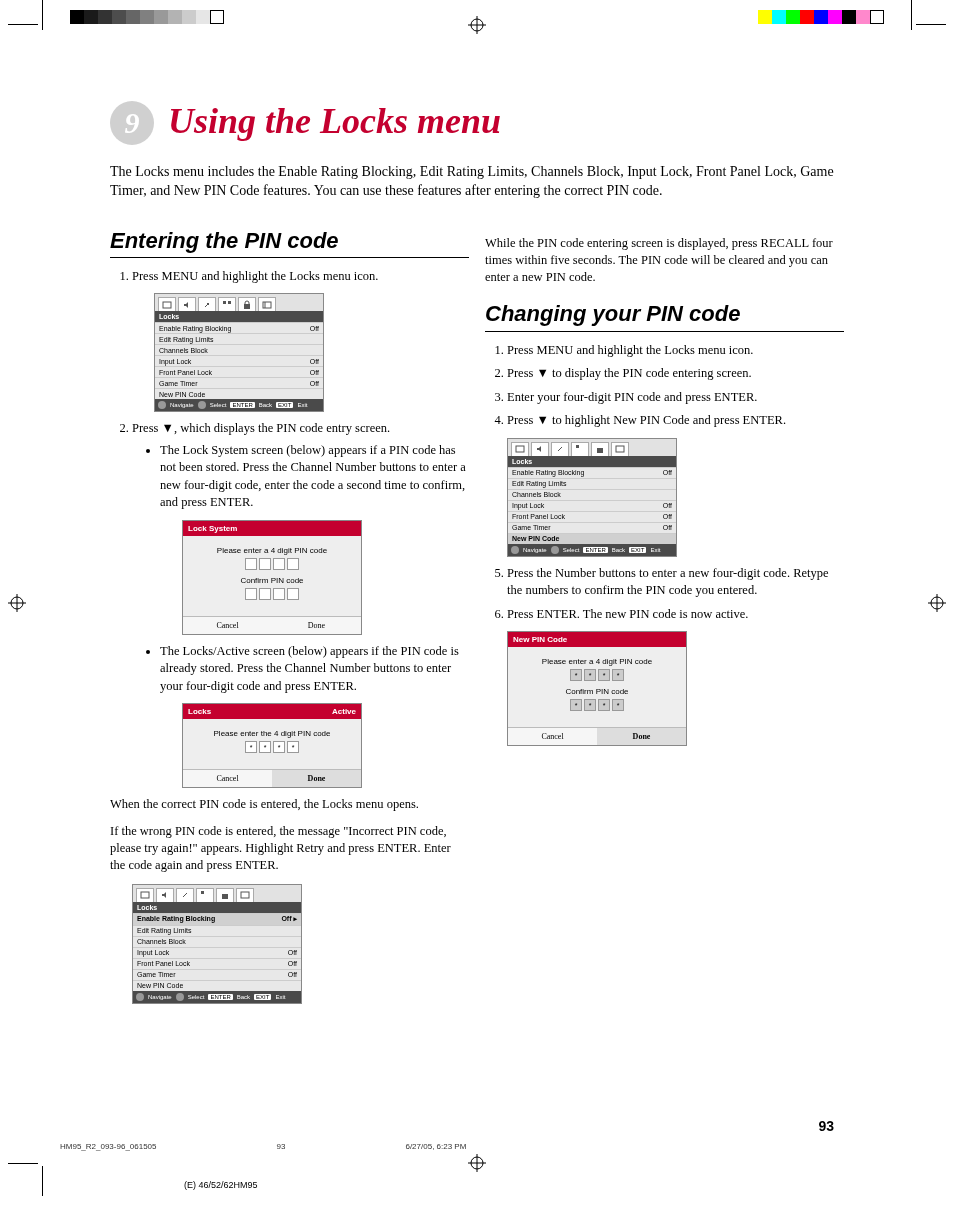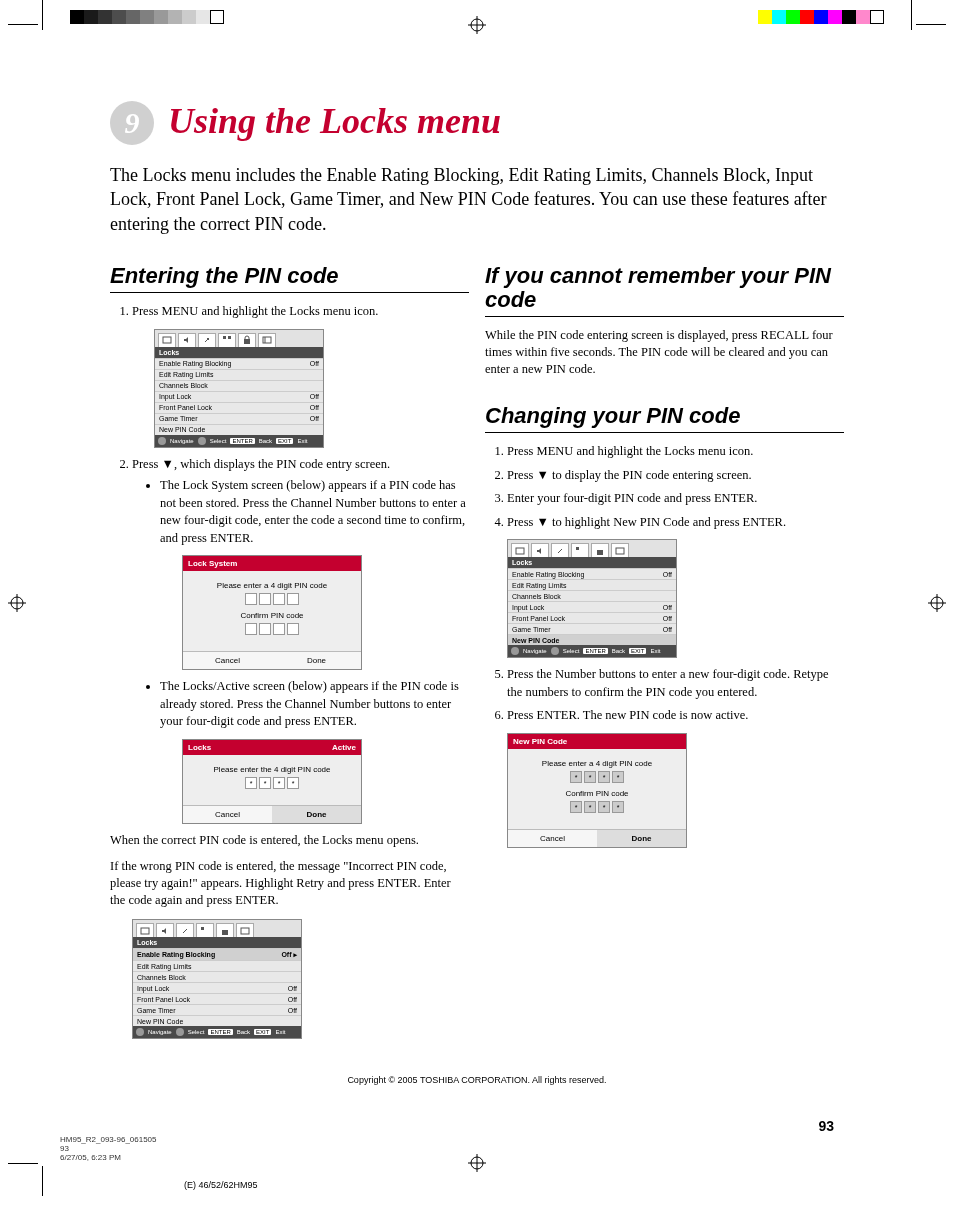--- a/index.html
+++ b/index.html
@@ -1,21 +1,21 @@
 <!DOCTYPE html>
 <html><head>
 <meta charset="utf-8">
 <style>
   * { box-sizing: border-box; margin: 0; padding: 0; }
   body { width: 954px; height: 1206px; background: #fff; font-family: Georgia, 'Times New Roman', serif; color: #000; position: relative; }
   .page { padding: 100px 110px 60px 110px; }
   .chapter-head { display: flex; align-items: baseline; gap: 14px; margin-bottom: 18px; }
   .chapter-num { width: 44px; height: 44px; border-radius: 50%; background: #d0d0d0; color: #fff; font: italic bold 30px/44px Georgia, serif; text-align: center; display:inline-block; }
   .chapter-title { font: italic bold 36px Georgia, serif; color: #c4002f; }
-  .intro { font-size: 18px; line-height: 1.35; margin-bottom: 28px; }
+  .intro { font-size: 14px; line-height: 1.35; margin-bottom: 28px; }
   .cols { display: flex; gap: 16px; }
   .col { flex: 1; min-width: 0; }
   .section-title { font: italic bold 22px/1.1 Arial, Helvetica, sans-serif; color: #000; border-bottom: 1.5px solid #000; padding-bottom: 4px; margin-bottom: 10px; }
   .body-text { font-size: 12.5px; line-height: 1.35; margin: 6px 0 10px; }
   ol.steps { list-style: decimal; padding-left: 22px; font-size: 12.5px; line-height: 1.4; }
   ol.steps > li { margin-bottom: 6px; }
   ul.bullets { list-style: disc; padding-left: 28px; font-size: 12.5px; line-height: 1.4; margin-top: 4px; }
   ul.bullets > li { margin-bottom: 6px; }
   .osd-menu { width: 170px; border: 1px solid #888; font: 7px Arial, sans-serif; margin: 8px 0 8px 22px; }
   .osd-tabs { display:flex; gap:2px; padding:3px 3px 0; background:#e2e2e2; }
@@ -25,26 +25,26 @@
   .osd-row { display:flex; justify-content:space-between; padding:1.5px 4px; background:#e8e8e8; border-top:1px solid #ccc; }
   .osd-row.sel { background:#d0d0d0; font-weight:bold; }
   .osd-nav { background:#4a4a4a; color:#fff; padding:2px 3px; font-size:6px; display:flex; gap:4px; align-items:center; }
   .osd-nav .badge { background:#999; border-radius:50%; width:8px; height:8px; display:inline-block;}
   .osd-nav .btn { background:#fff; color:#000; padding:0 2px; border-radius:1px; }
   .osd-dialog { width: 180px; border:1px solid #888; font:8px Arial,sans-serif; margin: 8px 0 8px 22px; }
   .osd-dlg-head { background:#c4002f; color:#fff; font-weight:bold; padding:3px 5px; display:flex; justify-content:space-between;}
   .osd-dlg-body { background:#eee; padding:10px 6px; text-align:center; }
   .pin-boxes { display:flex; justify-content:center; gap:2px; margin:3px 0 6px; }
   .pin-box { width:12px; height:12px; background:#fff; border:1px solid #999; font-size:7px; line-height:12px;}
-  .osd-dlg-btns { display:flex; }
+  .osd-dlg-btns { display:flex;font-family:Liberation Serif, serif; }
   .osd-dlg-btn { flex:1; text-align:center; padding:4px 0; background:#f6f6f6; border-top:1px solid #bbb;}
   .osd-dlg-btn.hi { background:#ddd; font-weight:bold;}
   .copyright { text-align:center; font:9px Arial,sans-serif; margin-top:28px;}
   .pagenum { position:absolute; right:120px; bottom:72px; font:bold 14px Arial,sans-serif;}
-  .footer-line { position:absolute; left:60px; bottom:44px; font:8px Arial,sans-serif; color:#333; display:flex; flex-direction:column;}
+  .footer-line { position:absolute; left:60px; bottom:55px; font:8px Arial,sans-serif; color:#333; display:flex; gap:120px;}
   .model { position:absolute; left:140px; bottom:16px; font:9px Arial,sans-serif;padding-left:44px;}
   
   .crop { position:absolute; background:#000; }
   .crop.h { height:1px; width:30px; }
   .crop.v { width:1px; height:30px; }
   .reg { position:absolute; width:18px; height:18px; }
   .reg circle{fill:none;stroke:#000;stroke-width:1}
   .reg line{stroke:#000;stroke-width:1}
   .colorbar { position:absolute; display:flex; height:14px; }
   .colorbar span{ width:14px; height:14px; }
@@ -317,24 +317,23 @@
             <span>Select</span>
             <span class="btn">ENTER</span>
             <span>Back</span>
             <span class="btn">EXIT</span>
             <span>Exit</span>
           </div>
       </div>
     </div>
 
     <div class="col">
-      <h2 class="section-title">If you cannot remember your PIN code</h2>
       <p class="body-text">While the PIN code entering screen is displayed, press RECALL four times within five seconds. The PIN code will be cleared and you can enter a new PIN code.</p>
 
-      <h2 class="section-title" style="margin-top:26px">Changing your PIN code</h2>
+      <h2 class="section-title" style="margin-top:17px">Changing your PIN code</h2>
       <ol class="steps">
         <li>Press MENU and highlight the Locks menu icon.</li>
         <li>Press ▼ to display the PIN code entering screen.</li>
         <li>Enter your four-digit PIN code and press ENTER.</li>
         <li>
           <span>Press ▼ to highlight New PIN Code and press ENTER.</span>
           <div class="osd-menu" style="margin-left:0">
             <div class="osd-tabs">
               <span class="osd-tab">
                   <svg viewBox="0 0 10 10">
@@ -431,21 +430,20 @@
             <div class="osd-dlg-btns">
                 <div class="osd-dlg-btn">Cancel</div>
                 <div class="osd-dlg-btn hi">Done</div>
               </div>
           </div>
         </li>
       </ol>
     </div>
   </div>
 
-  <p class="copyright">Copyright © 2005 TOSHIBA CORPORATION. All rights reserved.</p>
 </div>
 
 <div class="pagenum">93</div>
 <div class="footer-line">
   <span>HM95_R2_093-96_061505</span>
   <span>93</span>
   <span>6/27/05, 6:23 PM</span>
 </div>
 <div class="model">(E) 46/52/62HM95</div>
 

